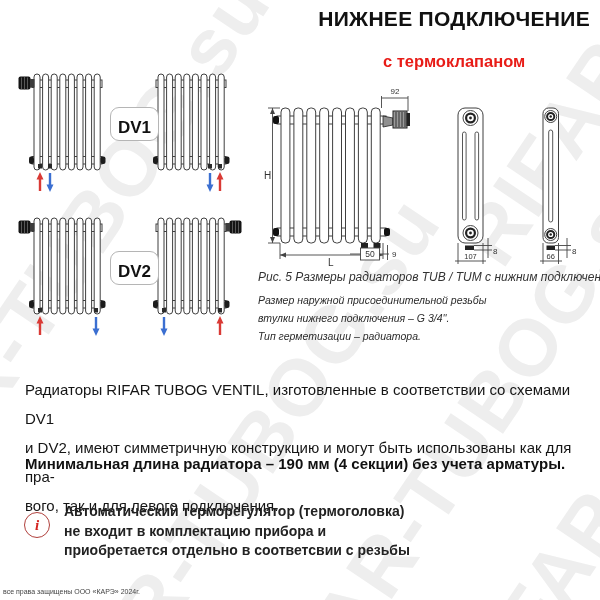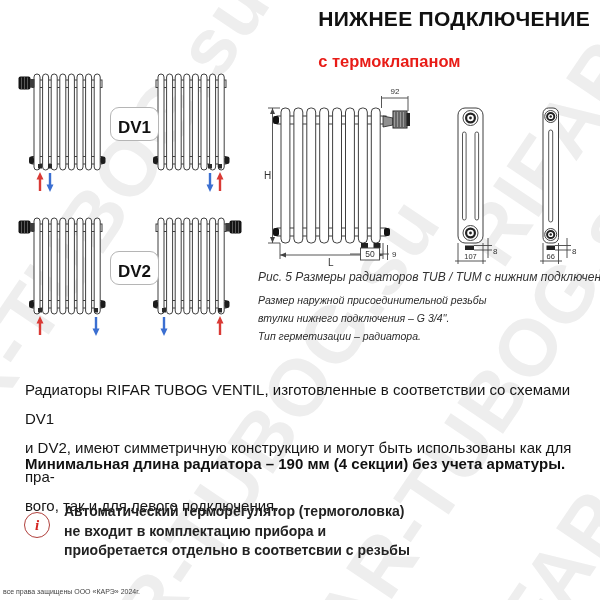--- a/index.html
+++ b/index.html
@@ -1,21 +1,21 @@
 <!DOCTYPE html>
 <html><head>
 <meta charset="utf-8">
 <style>
   html,body{margin:0;padding:0;}
   .page{position:relative;width:600px;height:600px;background:#fff;overflow:hidden;
         font-family:"Liberation Sans",sans-serif;color:#1a1a1a;}
   .wm{position:absolute;z-index:0;font-weight:bold;font-size:80px;color:#eeeeee;
       white-space:nowrap;transform:rotate(-56deg);transform-origin:0 50%;letter-spacing:2px;
       pointer-events:none;}
-  .title-block{position:absolute;top:7px;right:10px;text-align:left;z-index:2;}
+  .title-block{position:absolute;top:7px;right:10px;text-align:center;z-index:2;}
   .title-main{font-size:21px;font-weight:bold;letter-spacing:.3px;color:#111;}
   .title-sub{font-size:16.5px;font-weight:bold;color:#e81c17;margin-top:21px;}
   .scheme-label{position:absolute;z-index:2;border:1.5px solid #b5b5b5;border-radius:9px;
       background:#fff;padding:10px 7px 2px 7px;font-size:17px;font-weight:bold;color:#111;}
   .rad-svg{position:absolute;z-index:1;}
   .mainfig{position:absolute;left:262px;top:82px;z-index:1;}
   .caption{position:absolute;left:258px;top:270px;font-size:12px;font-style:italic;color:#333;
       white-space:nowrap;z-index:2;}
   .note{position:absolute;left:258px;top:291px;font-size:10.5px;font-style:italic;
       line-height:18px;color:#2b2b2b;z-index:2;}

